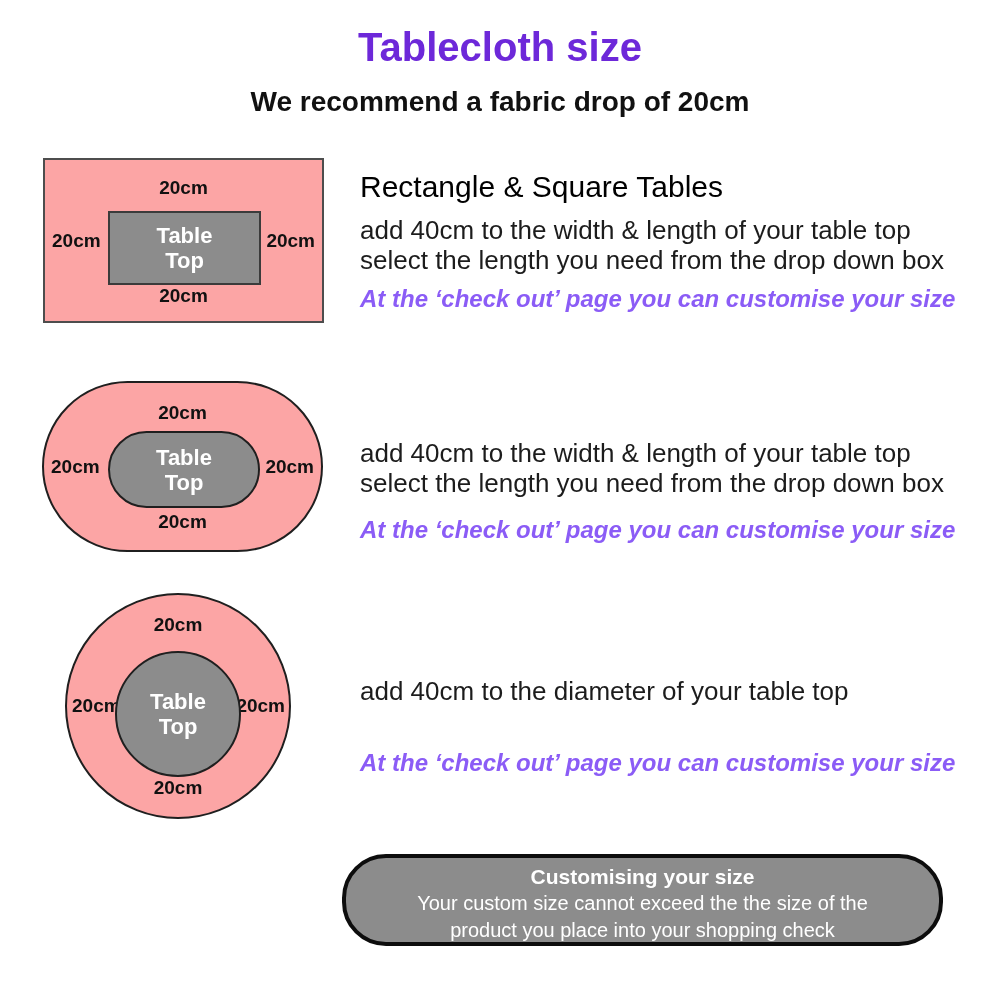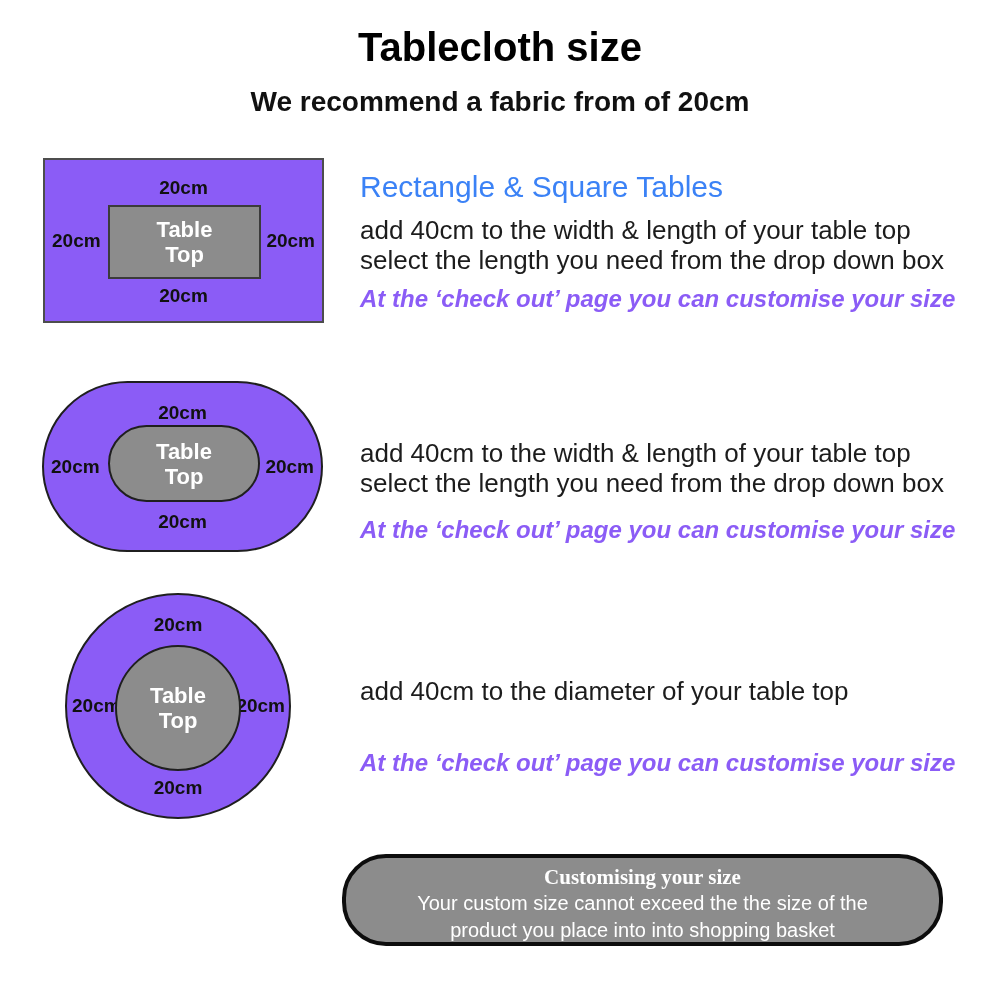--- a/index.html
+++ b/index.html
@@ -4,32 +4,32 @@
 <style>
   html,body { margin:0; padding:0; background:#fff; }
   .canvas {
     position:relative; width:1000px; height:1000px; background:#ffffff;
     font-family:"Liberation Sans", sans-serif; color:#1a1a1a; overflow:hidden;
   }
 
   
   .page-title {
     position:absolute; top:25px; left:0; width:1000px; text-align:center;
-    font-size:40px; font-weight:bold; color:#000000;
+    font-size:40px; font-weight:bold; color:#6d28d9;
   }
   .page-subtitle {
     position:absolute; top:86px; left:0; width:1000px; text-align:center;
     font-size:28px; font-weight:bold; color:#111;
   }
 
   
   .shape { box-sizing:border-box; position:absolute; }
-  .cloth { background:#8b5cf6; }
+  .cloth { background:#fca5a5; }
   .tabletop {
-    background:#8c8c8c; display:flex; align-items:center; justify-content:center;
+    background:#8c8c8c; display:flex; align-items:center; justify-content:center;margin-top:6px;
   }
   .tabletop-text {
     color:#ffffff; font-weight:bold; font-size:22px; line-height:25px; text-align:center;
   }
   .drop-label {
     position:absolute; font-weight:bold; font-size:19px; color:#111; white-space:nowrap;
   }
   .dl-top    { top:17px; left:0; right:0; text-align:center; }
   .dl-bottom { bottom:14px; left:0; right:0; text-align:center; }
   .dl-left   { left:7px;  top:50%; transform:translateY(-50%); }
@@ -45,46 +45,46 @@
   .round-inner { left:48px; top:50px;  width:126px; height:126px; border:2px solid #1f1f1f; border-radius:50%; }
   .round-outer .dl-top    { top:19px; }
   .round-outer .dl-bottom { bottom:18px; }
   .round-outer .dl-left   { left:5px; }
   .round-outer .dl-right  { right:4px; }
   .oval-outer  .dl-top    { top:19px; }
   .oval-outer  .dl-bottom { bottom:17px; }
 
   
   .sec-heading {
-    position:absolute; left:360px; font-size:30px; color:#3b82f6; white-space:nowrap;
+    position:absolute; left:360px; font-size:30px; color:#000000; white-space:nowrap;
   }
   .sec-body {
     position:absolute; left:360px; font-size:26px; line-height:30px; color:#1c1c1c; white-space:nowrap;
   }
   .sec-note {
     position:absolute; left:360px; font-size:24px; font-weight:bold; font-style:italic;
     color:#8b5cf6; white-space:nowrap;
   }
 
   
   .footer-box {
     position:absolute; left:342px; top:854px; width:601px; height:92px;
     background:#8c8c8c; border:4px solid #0d0d0d; border-radius:44px;
     box-sizing:border-box; color:#ffffff; text-align:center; padding-top:6px;
   }
-  .footer-heading { font-size:21px; font-weight:bold; line-height:26px;font-family:Liberation Serif, serif; }
+  .footer-heading { font-size:21px; font-weight:bold; line-height:26px; }
   .footer-line    { font-size:20px; line-height:27px; white-space:nowrap; }
 </style>
 </head>
 <body>
 
 <div class="canvas">
 
   <div class="page-title">Tablecloth size</div>
-  <div class="page-subtitle">We recommend a fabric from of 20cm</div>
+  <div class="page-subtitle">We recommend a fabric drop of 20cm</div>
 
   <div class="shape cloth rect-outer">
     <div class="drop-label dl-top">20cm</div>
     <div class="drop-label dl-left">20cm</div>
     <div class="drop-label dl-right">20cm</div>
     <div class="drop-label dl-bottom">20cm</div>
     <div class="shape tabletop rect-inner">
       <div class="tabletop-text">
         <div>Table</div>
         <div>Top</div>
@@ -132,16 +132,16 @@
   </div>
 
   <div class="sec-body" style="top:676px">
     <div>add 40cm to the diameter of your table top</div>
   </div>
   <div class="sec-note" style="top:749px">At the ‘check out’ page you can customise your size</div>
 
   <div class="footer-box">
     <div class="footer-heading">Customising your size</div>
     <div class="footer-line">Your custom size cannot exceed the the size of the</div>
-    <div class="footer-line">product you place into into shopping basket</div>
+    <div class="footer-line">product you place into your shopping check</div>
   </div>
 
 </div>
 
 </body></html>

